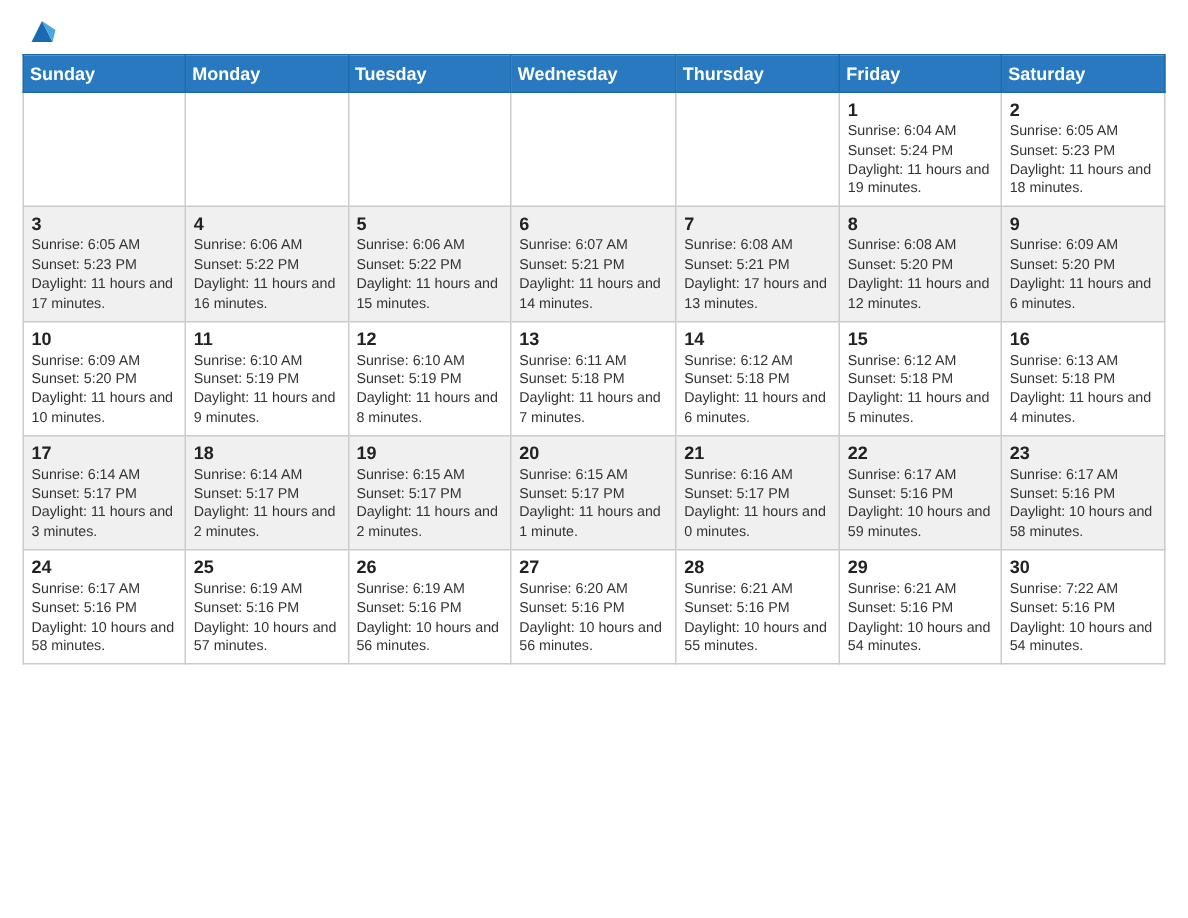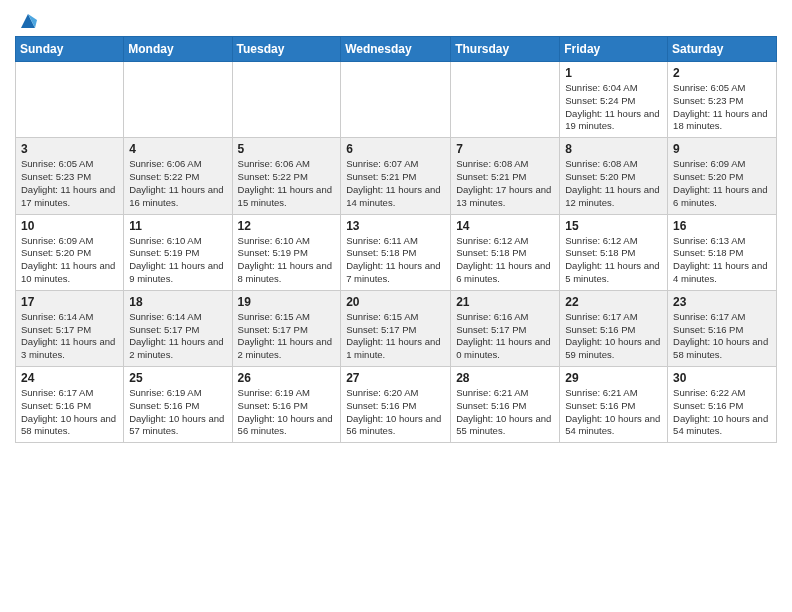--- a/index.html
+++ b/index.html
@@ -265,18 +265,18 @@
           <td>
             <span class="day-number">28</span>
             <div class="day-info"><span>Sunrise: 6:21 AM</span><br><span>Sunset: 5:16 PM</span><br><span>Daylight: 10 hours and 55 minutes.</span></div>
           </td>
           <td>
             <span class="day-number">29</span>
             <div class="day-info"><span>Sunrise: 6:21 AM</span><br><span>Sunset: 5:16 PM</span><br><span>Daylight: 10 hours and 54 minutes.</span></div>
           </td>
           <td>
             <span class="day-number">30</span>
-            <div class="day-info"><span>Sunrise: 6:22 AM</span><br><span>Sunset: 5:16 PM</span><br><span>Daylight: 10 hours and 54 minutes.</span></div>
+            <div class="day-info"><span>Sunrise: 7:22 AM</span><br><span>Sunset: 5:16 PM</span><br><span>Daylight: 10 hours and 54 minutes.</span></div>
           </td>
         </tr>
       </tbody>
   </table>
 </div>
 
 </body></html>

